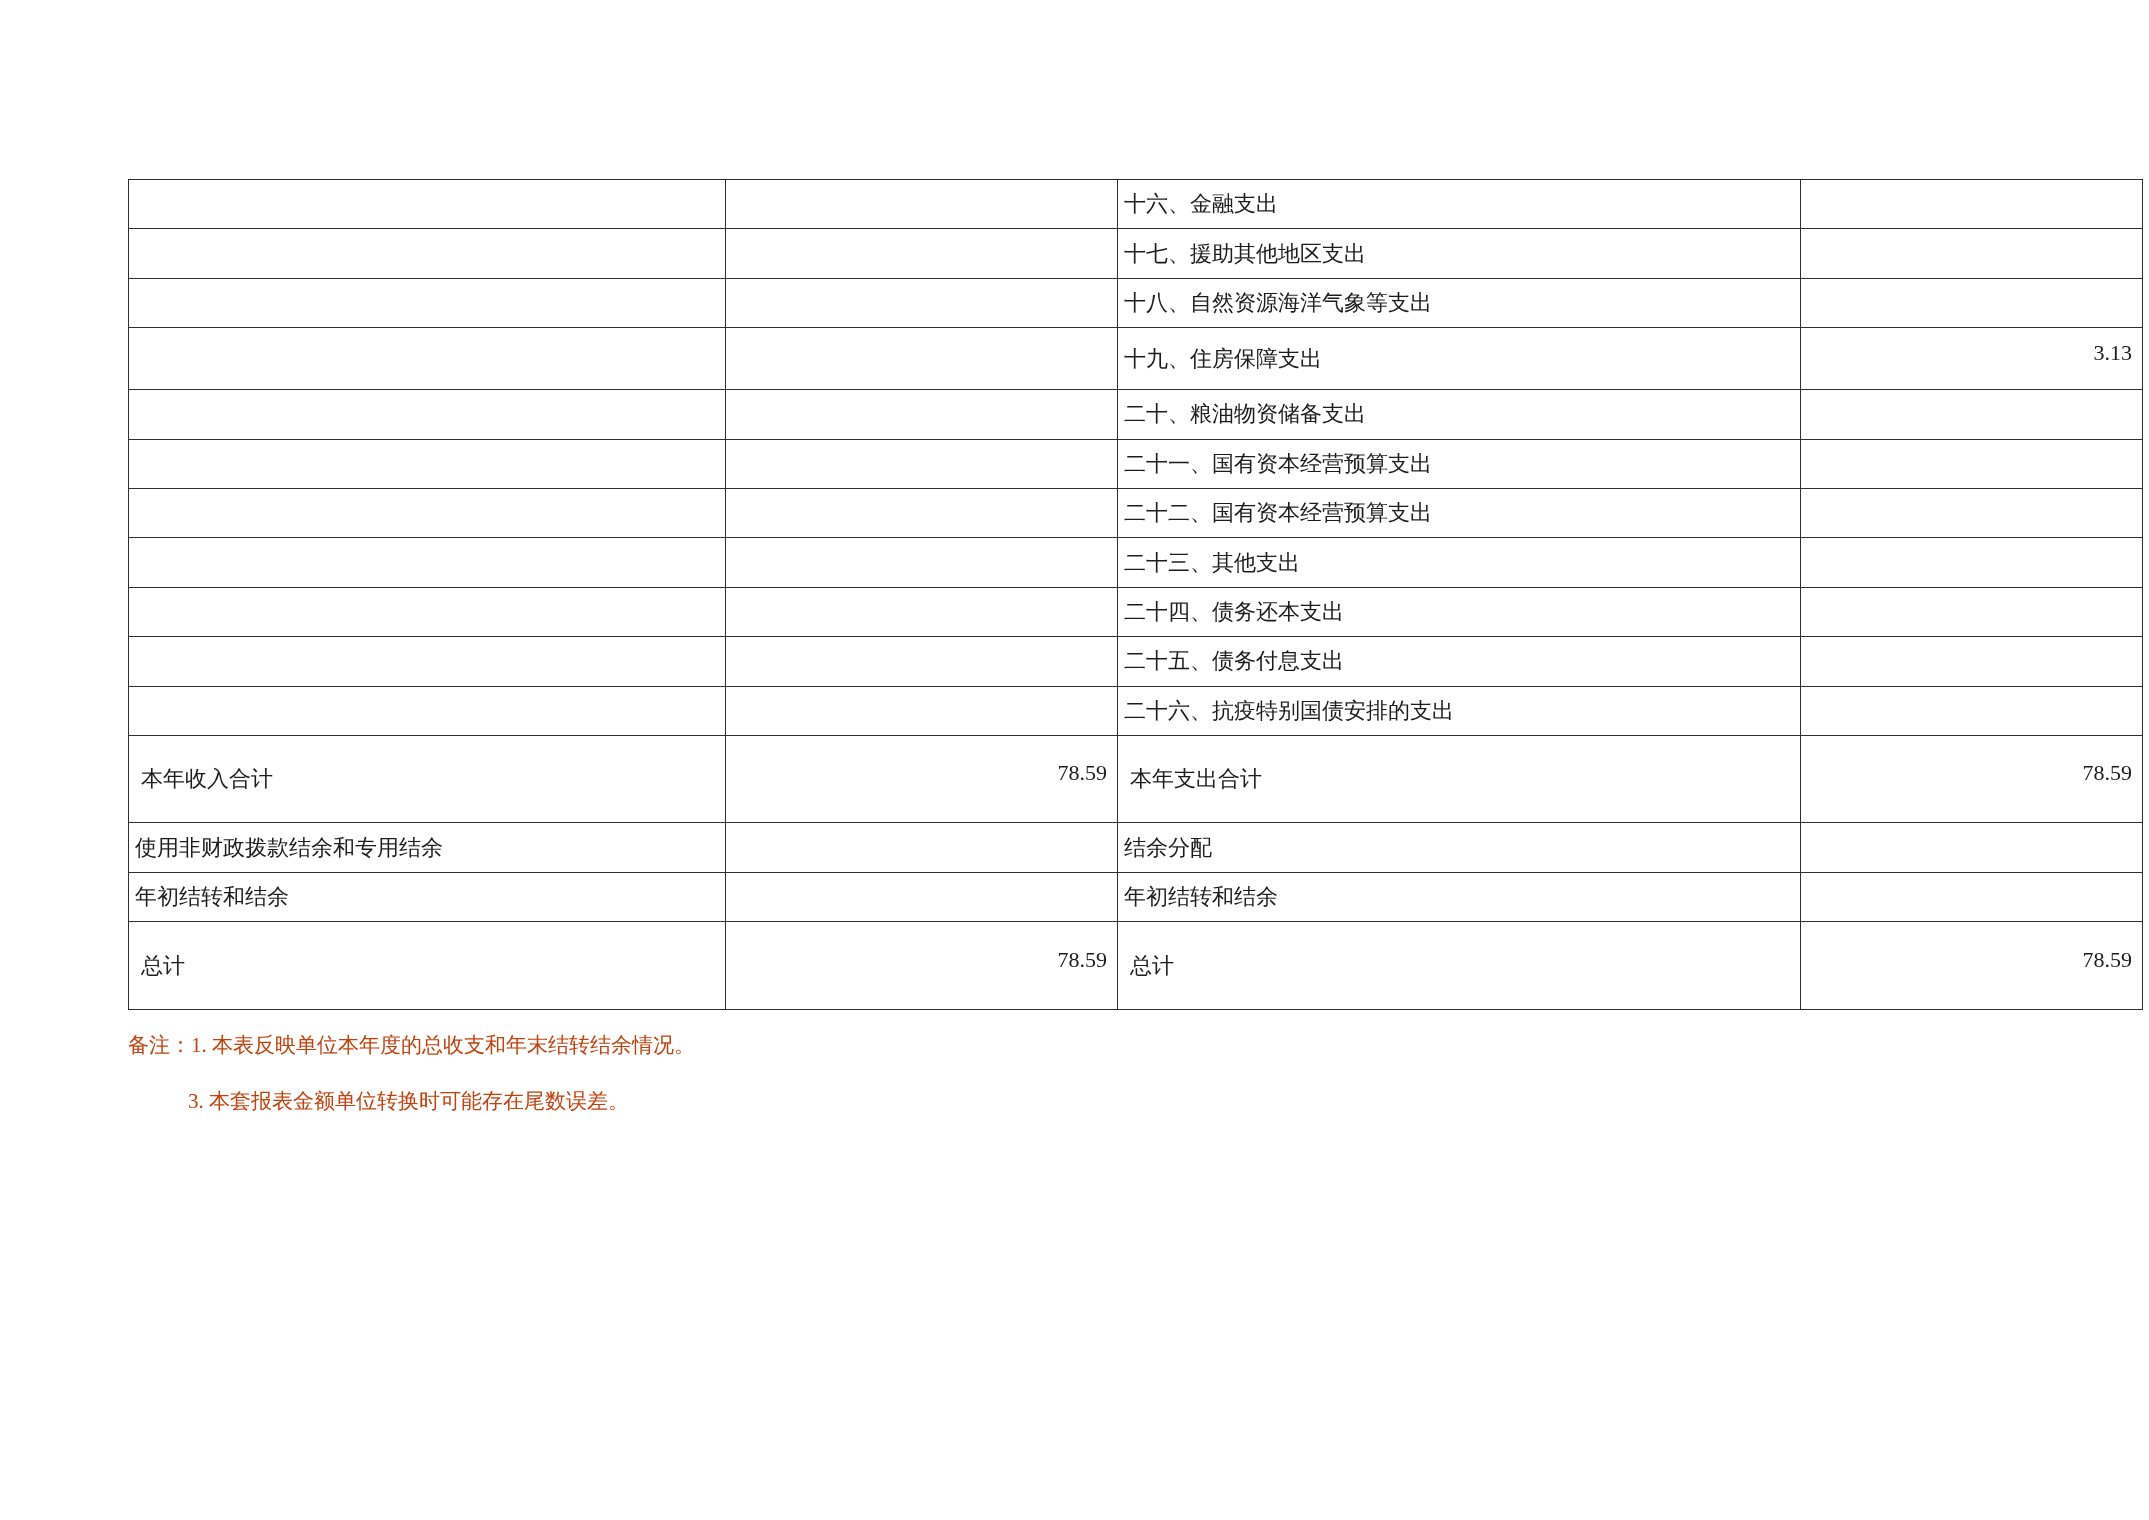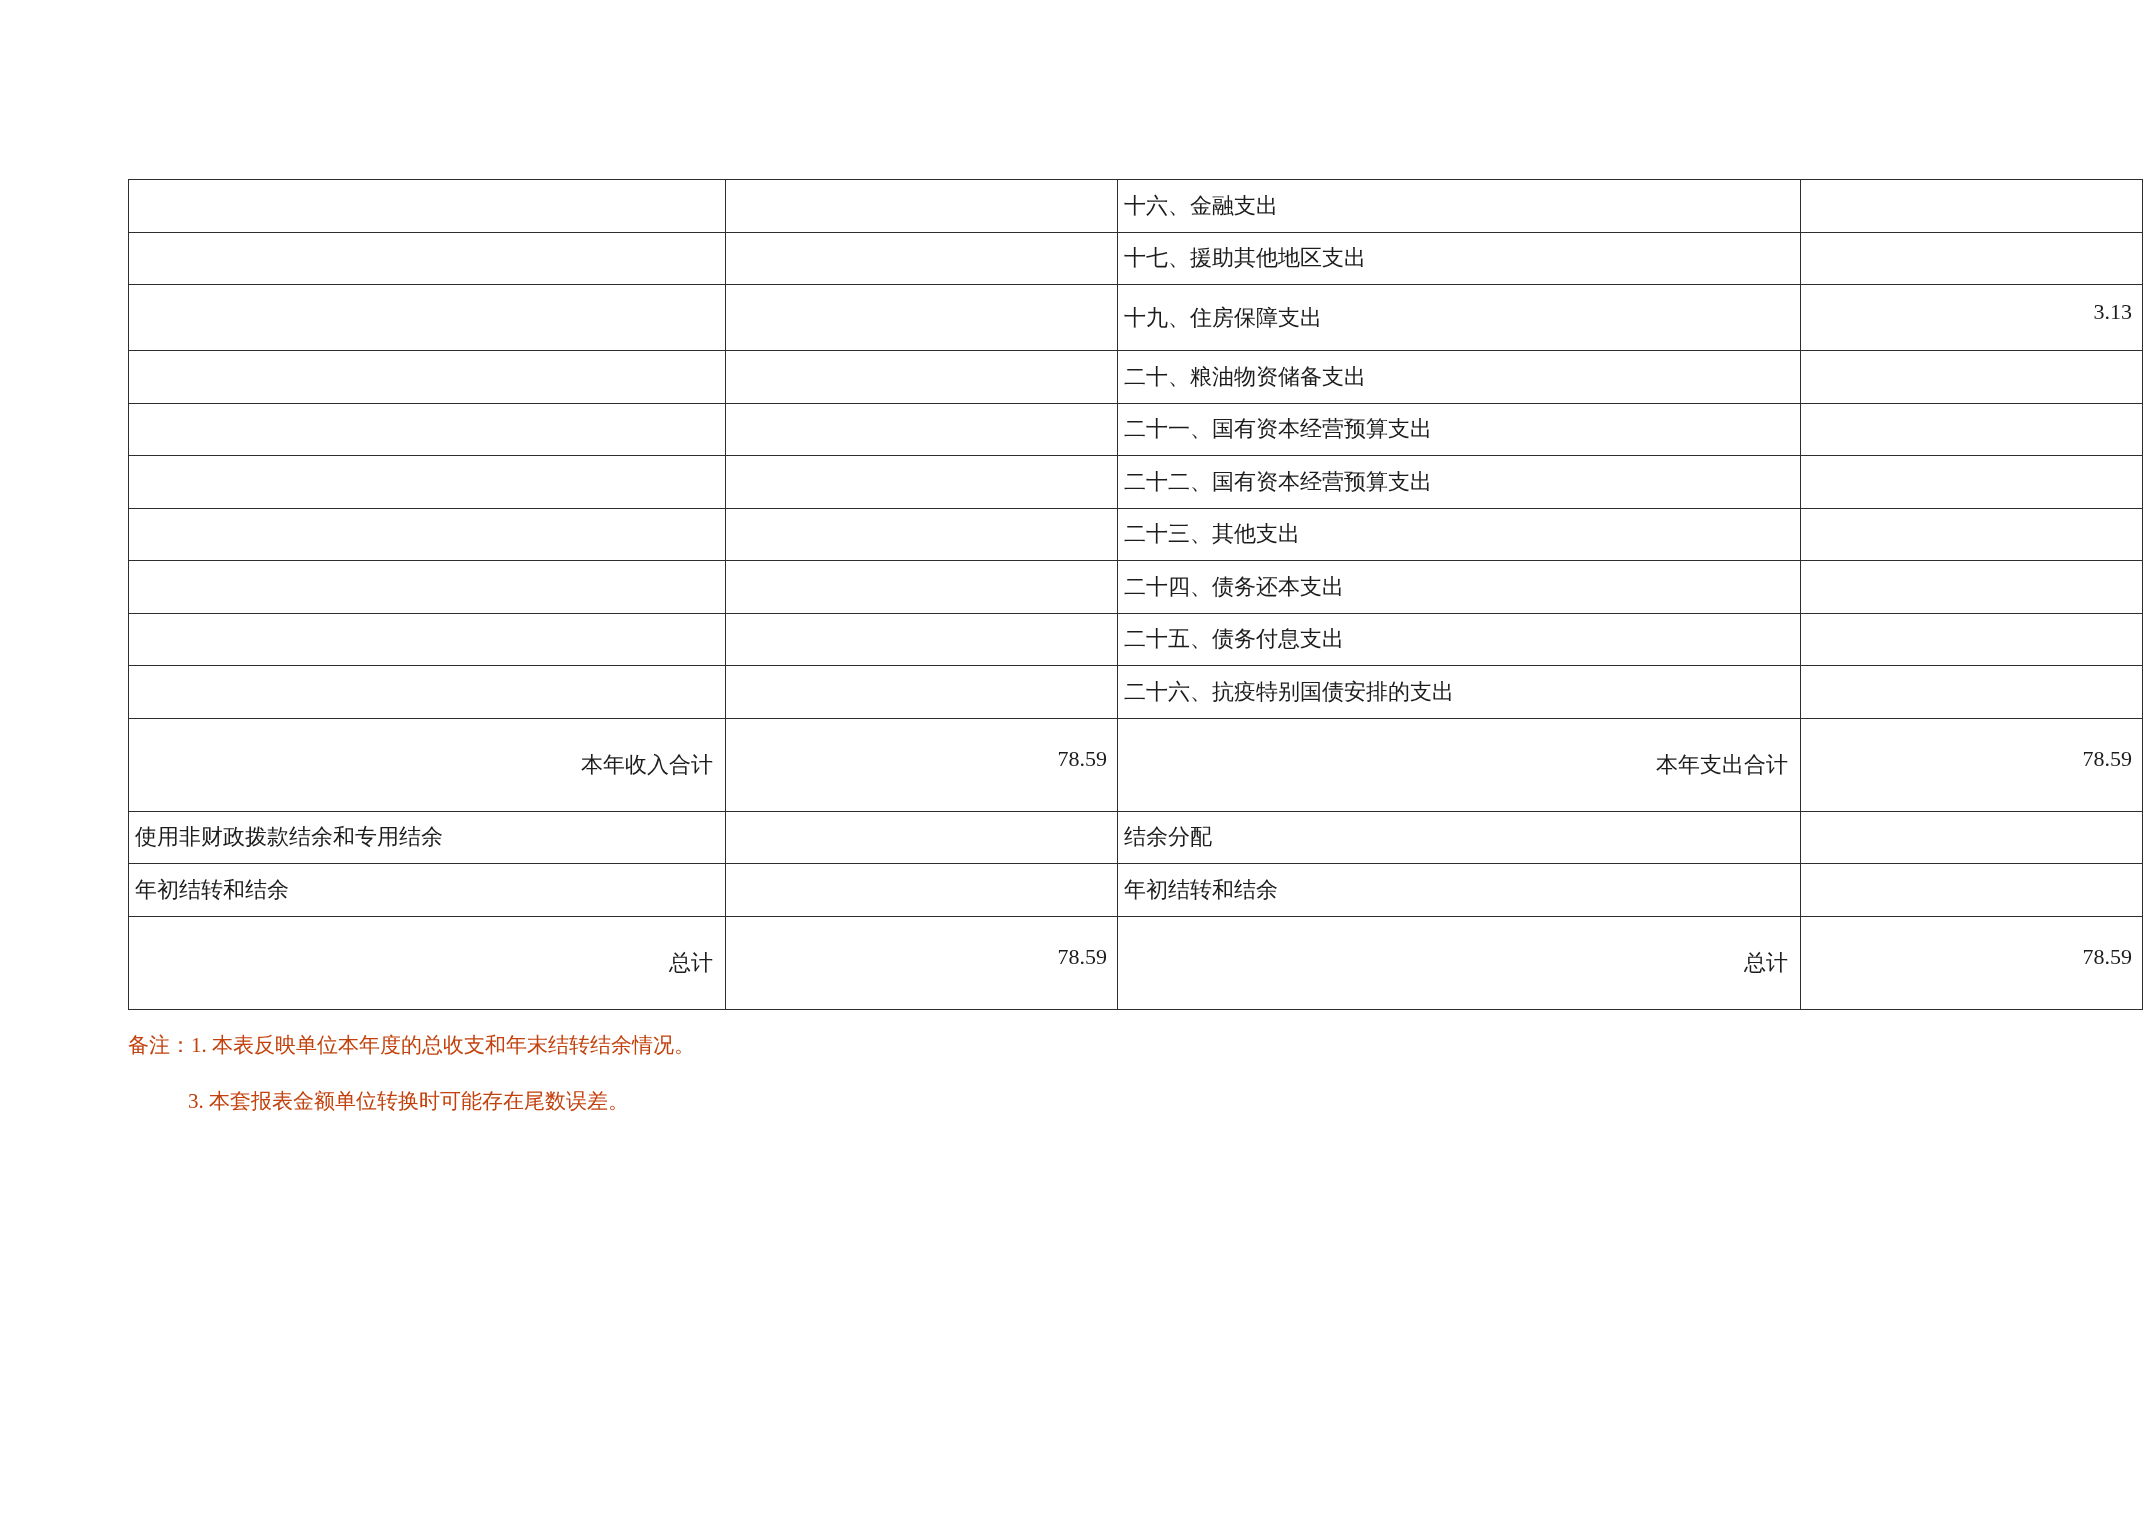--- a/index.html
+++ b/index.html
@@ -27,21 +27,21 @@
     font-size: 22px;
   }
   table.fin-table td {
     border: 1.5px solid #2e2e2e;
     vertical-align: middle;
     text-align: left;
     padding: 0 6px;
     overflow: hidden;
     white-space: nowrap;
   }
-  table.fin-table td.ac { text-align: right; padding: 12px; }
+  table.fin-table td.ac { text-align: left; padding: 12px; }
   table.fin-table td.ar { text-align: right; padding: 0 10px 12px 0; }
   .note-line {
     position: absolute;
     font-size: 21px;
     line-height: 26px;
     white-space: nowrap;
     color: #c2410c;
   }
   .note-1 { left: 128px; top: 1032px; }
   .note-2 { left: 188px; top: 1088px; }
@@ -70,20 +70,26 @@
       <tr>
         <td></td>
         <td class="ar"></td>
         <td>十六、金融支出</td>
         <td class="ar"></td>
       </tr>
       <tr>
         <td></td>
         <td class="ar"></td>
         <td>十七、援助其他地区支出</td>
+        <td class="ar"></td>
+      </tr>
+      <tr>
+        <td></td>
+        <td class="ar"></td>
+        <td>十八、自然资源海洋气象等支出</td>
         <td class="ar"></td>
       </tr>
       <tr>
         <td></td>
         <td class="ar"></td>
         <td>十九、住房保障支出</td>
         <td class="ar">3.13</td>
       </tr>
       <tr>
         <td></td>

